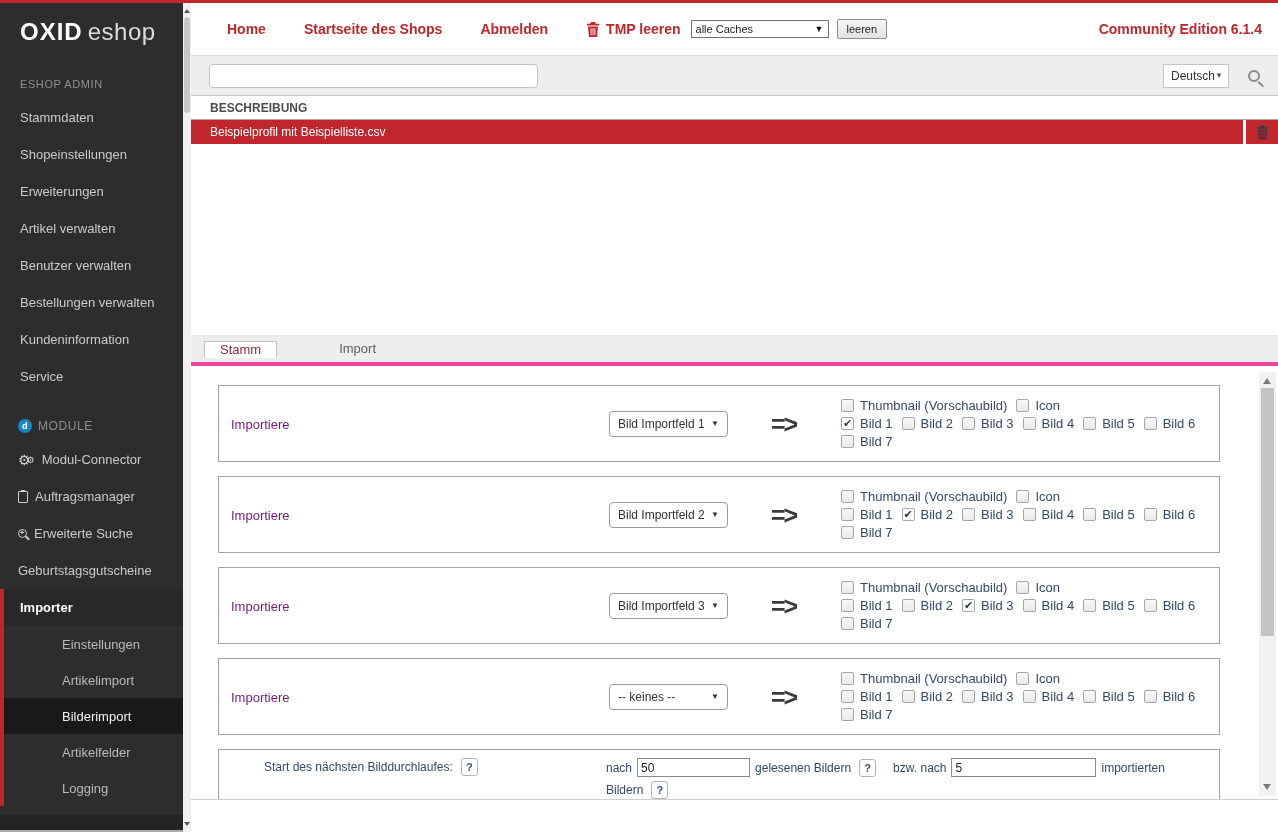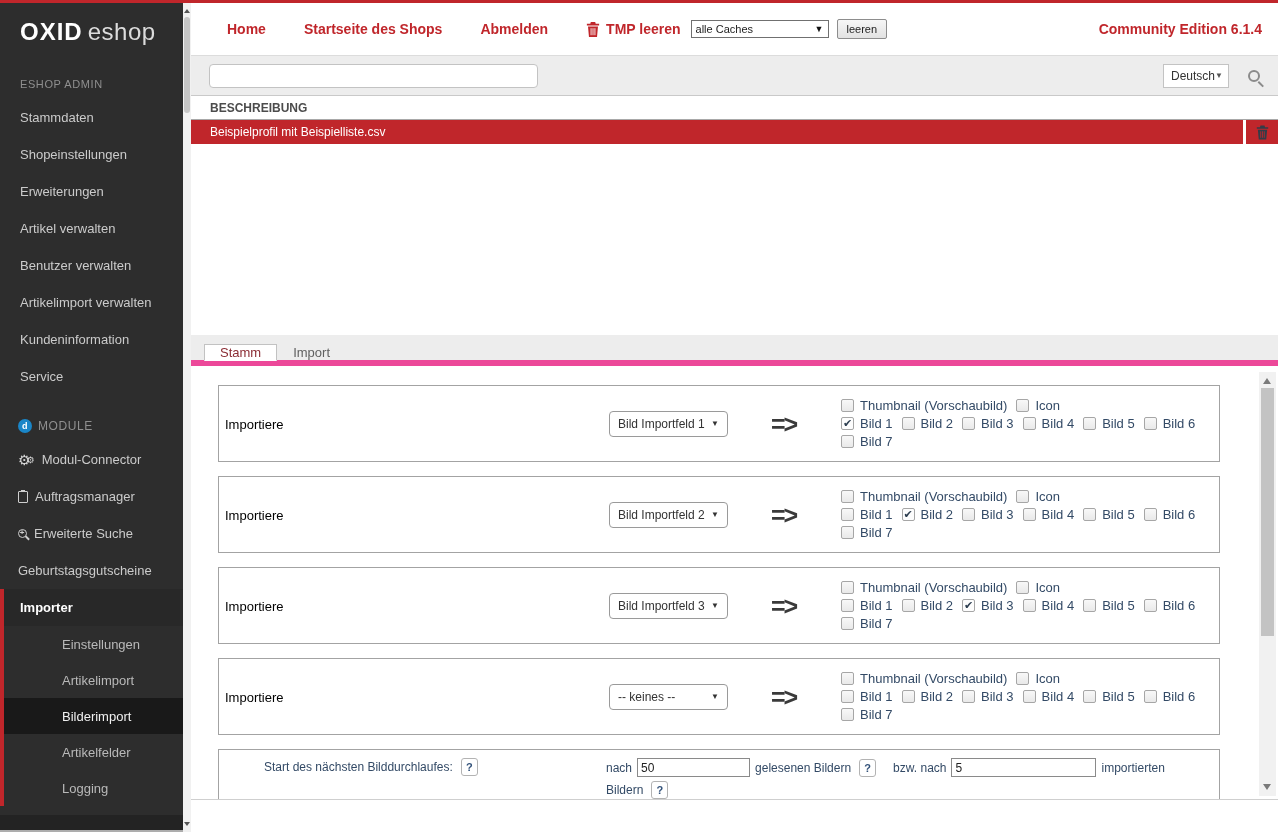--- a/index.html
+++ b/index.html
@@ -84,30 +84,30 @@
   .descrow { height:24px; display:flex; align-items:center; padding-left:19px;
              border-bottom:1px solid #a8a8a8; font-weight:bold; font-size:12px; color:#4c4c4c; }
   .redrow { height:24px; display:flex; }
   .redrow-main { flex:1; background:#c0262b; color:#fff; font-size:12px; display:flex;
                  align-items:center; padding-left:19px; cursor:pointer; }
   .redrow-gap { width:3px; background:#fff; }
   .redrow-del { width:32px; background:#c0262b; color:#333c48; display:flex; align-items:center;
                 justify-content:center; cursor:pointer; }
   .spacer { height:191px; background:#fff; }
 
-  .tabstrip { height:31px; background:#ededed; border-bottom:6px solid #ec4899; display:flex;
-              align-items:flex-end; padding-left:13px; }
+  .tabstrip { height:31px; background:#ededed; border-bottom:4px solid #ec4899; display:flex;
+              align-items:center; padding-left:13px;gap:46px; }
   .tab { display:flex; align-items:center; padding:0 16px; font-size:13px; color:#606060; cursor:pointer; }
   .tab.active { background:#fff; border:1px solid #c2c2c2; border-bottom:1px solid #fff;
                 margin-bottom:-1px; color:#8a2b33; padding:0 15px; }
 
   .content { height:434px; position:relative; overflow:hidden; border-bottom:1px solid #cfcfcf; background:#fff; }
   .irow { position:absolute; left:27px; width:1002px; height:77px; border:1px solid #a3a3a3; background:#fff; }
-  .irow-label { position:absolute; left:6px; top:50%; transform:translateY(-50%);
-                font-size:13px; color:#000000; }
+  .irow-label { position:absolute; left:12px; top:50%; transform:translateY(-50%);
+                font-size:13px; color:#701a75; }
   .irow-select { position:absolute; left:390px; top:50%; transform:translateY(-50%); width:119px; height:26px;
                  border:1px solid #9a9a9a; border-radius:4px; background:#fff; display:flex;
                  align-items:center; justify-content:space-between; padding:0 8px; font-size:12px;
                  color:#333; cursor:pointer; }
   .irow-select .sel-arrow { font-size:8px; color:#333; }
   .irow-arrow { position:absolute; left:552px; top:50%; transform:translateY(-50%);
                 font-size:25px; font-weight:800; color:#3a3a3a; letter-spacing:-2px; }
   .cbgroup { position:absolute; left:622px; top:50%; transform:translateY(-50%); }
   .cb-line { display:flex; align-items:center; height:18px; }
   .cb-item { display:flex; align-items:center; margin-right:9px; cursor:pointer; }
@@ -146,21 +146,21 @@
   <div class="logo">
     <span class="logo-bold">OXID</span>
     <span class="logo-light">eshop</span>
   </div>
   <div class="side-sec">ESHOP ADMIN</div>
   <div class="side-item">Stammdaten</div>
   <div class="side-item">Shopeinstellungen</div>
   <div class="side-item">Erweiterungen</div>
   <div class="side-item">Artikel verwalten</div>
   <div class="side-item">Benutzer verwalten</div>
-  <div class="side-item">Artikelimport verwalten</div>
+  <div class="side-item">Bestellungen verwalten</div>
   <div class="side-item">Kundeninformation</div>
   <div class="side-item">Service</div>
 
   <div class="side-sec mod" style="display:flex;">
     <span class="module-dot">d</span>
     <span>MODULE</span>
   </div>
   <div class="side-item mod">
     <span class="icon-gears">⚙<span class="mini">⚙</span></span>
     <span>Modul-Connector</span>

